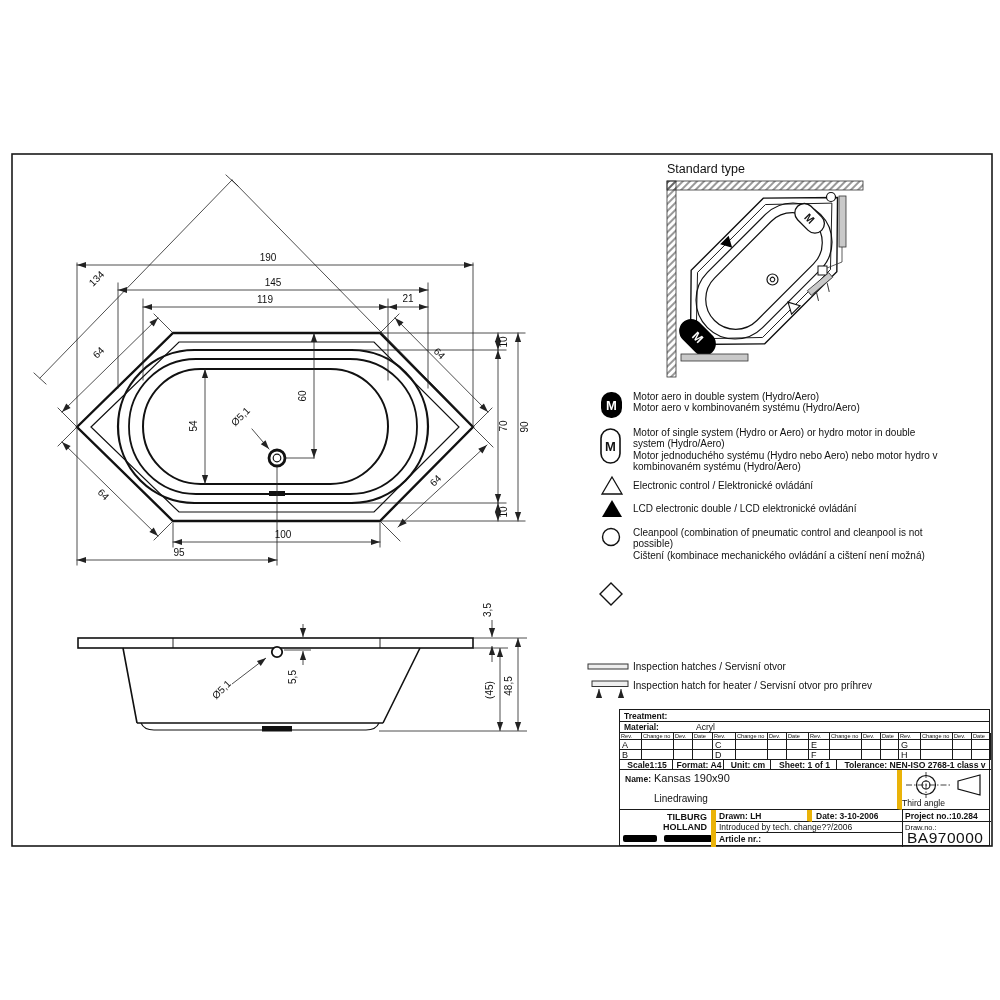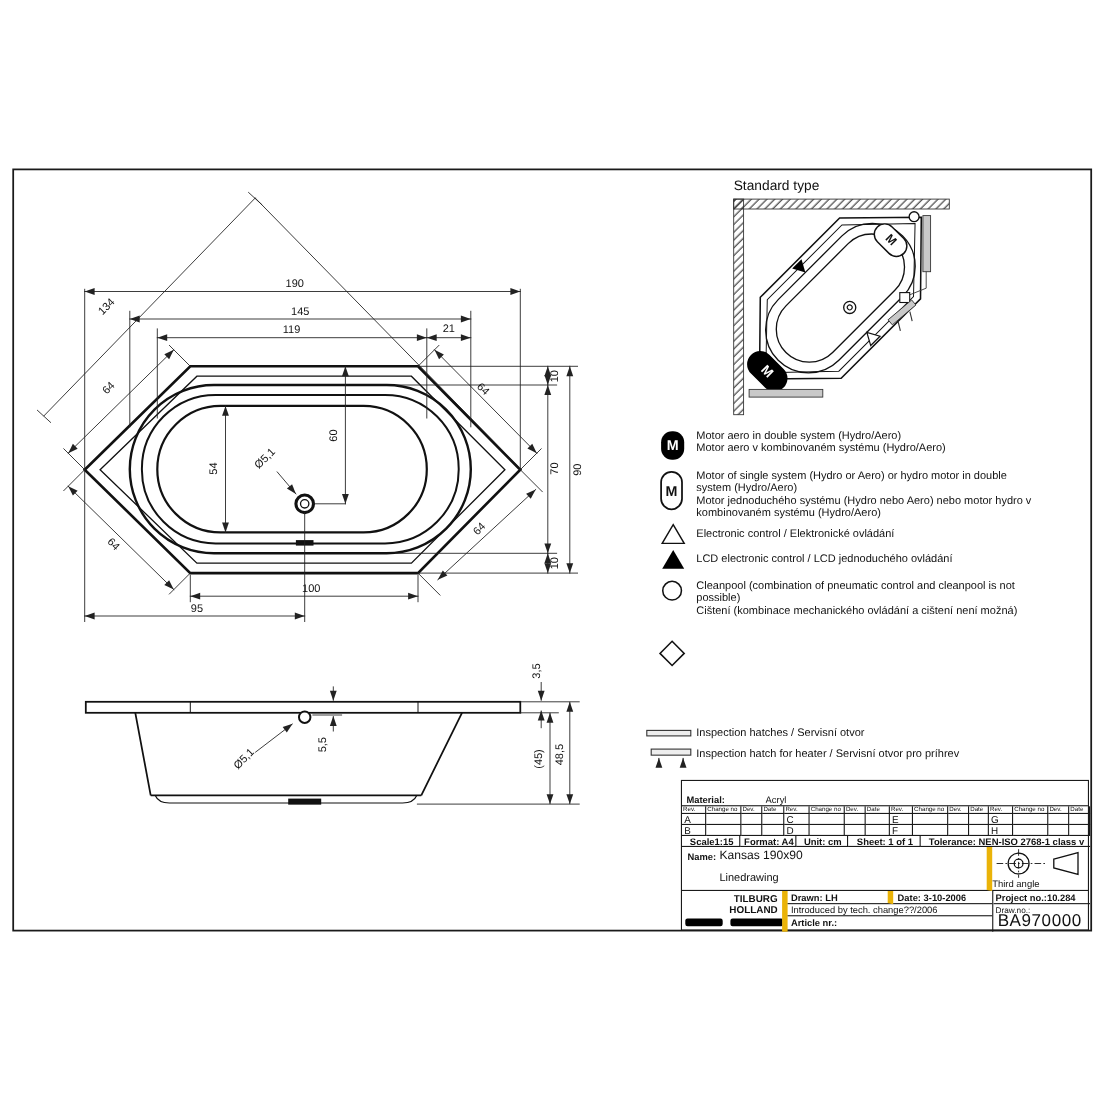--- a/index.html
+++ b/index.html
@@ -215,28 +215,31 @@
   </g>
 </svg>
 
 <div class="lg" style="top:391px">Motor aero in double system (Hydro/Aero)
 Motor aero v kombinovaném systému (Hydro/Aero)</div>
 <div class="lg" style="top:427px">Motor of single system (Hydro or Aero) or hydro motor in double
 system (Hydro/Aero)
 Motor jednoduchého systému (Hydro nebo Aero) nebo motor hydro v
 kombinovaném systému (Hydro/Aero)</div>
 <div class="lg" style="top:480px">Electronic control / Elektronické ovládání</div>
-<div class="lg" style="top:503px">LCD electronic control / LCD jednoduchého ovládání</div>
+<div class="lg" style="top:503px">LCD electronic double / LCD elektronické ovládání</div>
 <div class="lg" style="top:527px">Cleanpool (combination of pneumatic control and cleanpool is not
 possible)
 Cištení (kombinace mechanického ovládání a cištení není možná)</div>
 <div class="lg" style="top:661px">Inspection hatches / Servisní otvor</div>
 <div class="lg" style="top:680px">Inspection hatch for heater / Servisní otvor pro príhrev</div>
 
 <div class="tb">
+  <div class="row b-b" style="top:0;height:12px">
+    <span class="cell lab" style="left:4px;top:1px">Treatment:</span>
+  </div>
   <div class="row b-b" style="top:12px;height:11px">
     <span class="cell lab" style="left:4px;top:0px">Material:</span>
     <span class="cell" style="left:76px;top:0px">Acryl</span>
   </div>
 
   <div class="revgrid">
     <div class="revhead">Rev.</div>
     <div class="revhead">Change no</div>
     <div class="revhead">Dev.</div>
     <div class="revhead">Date</div>

